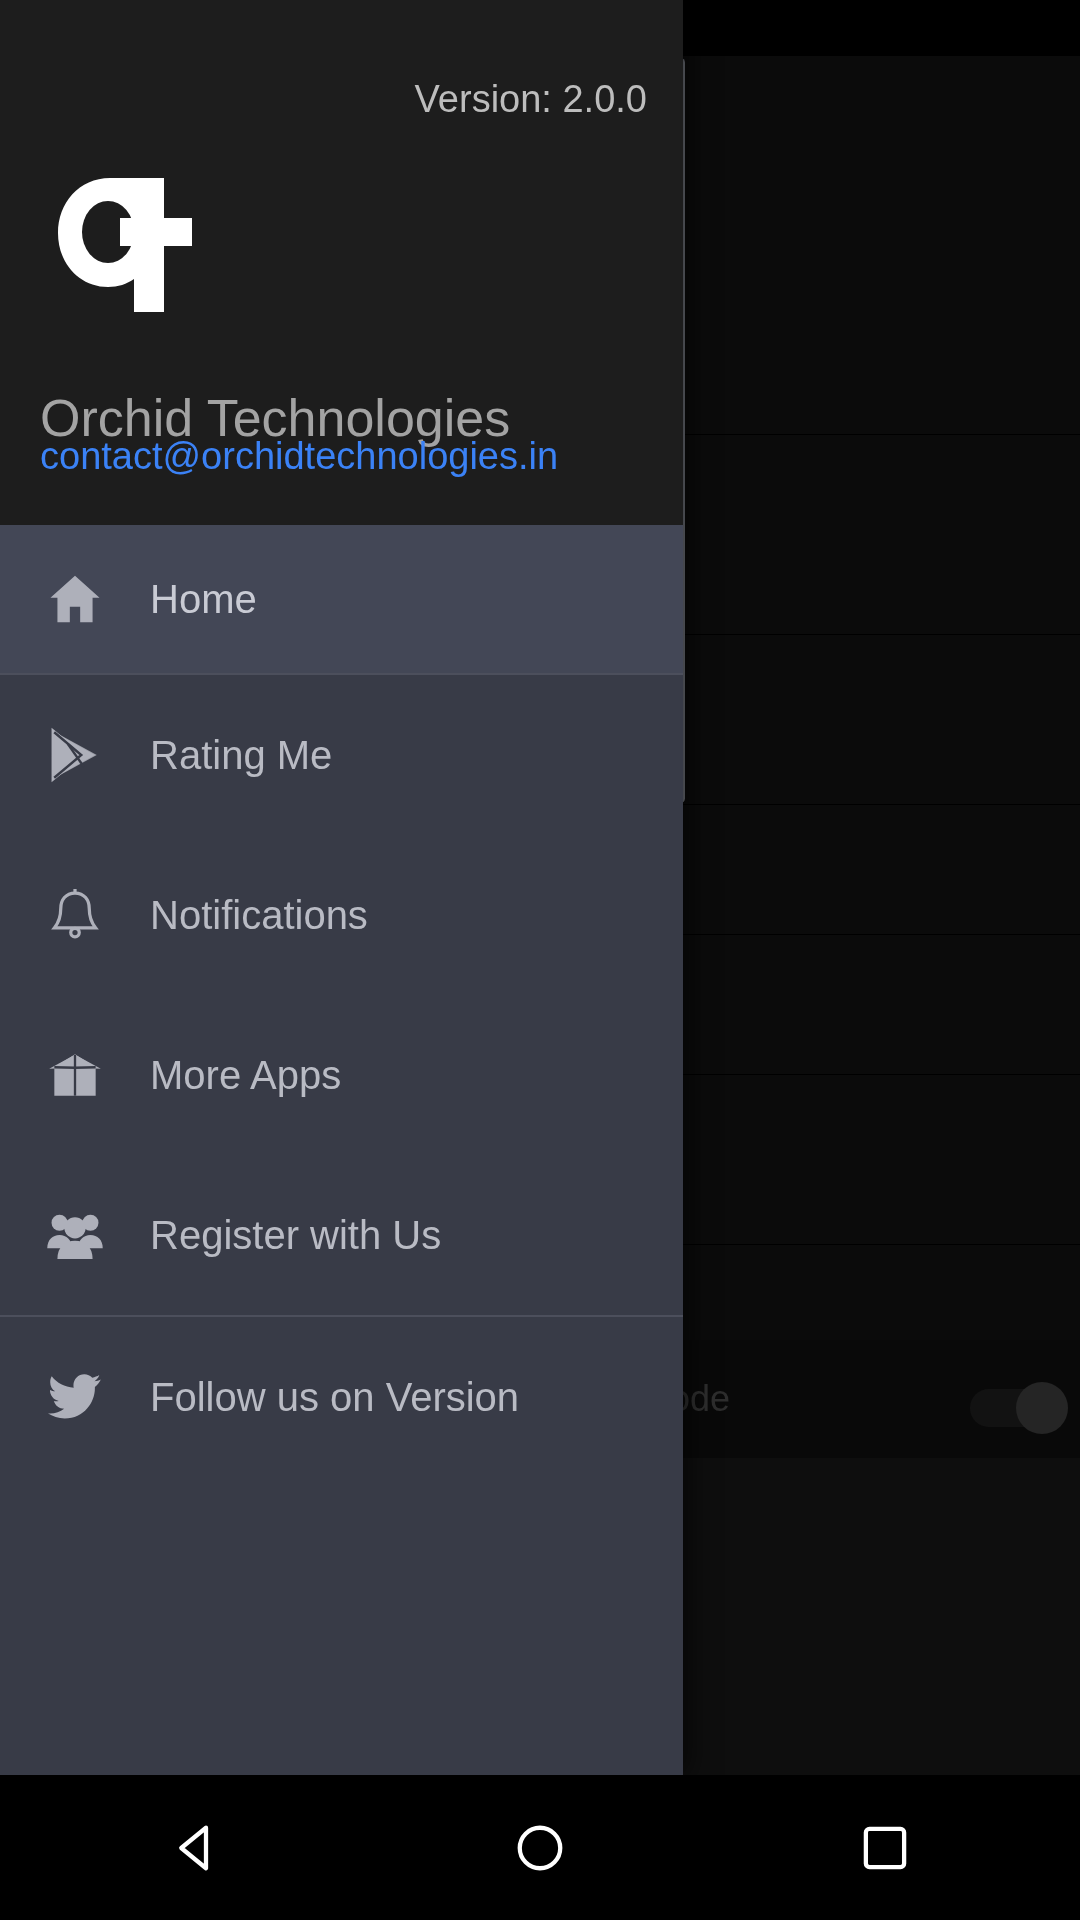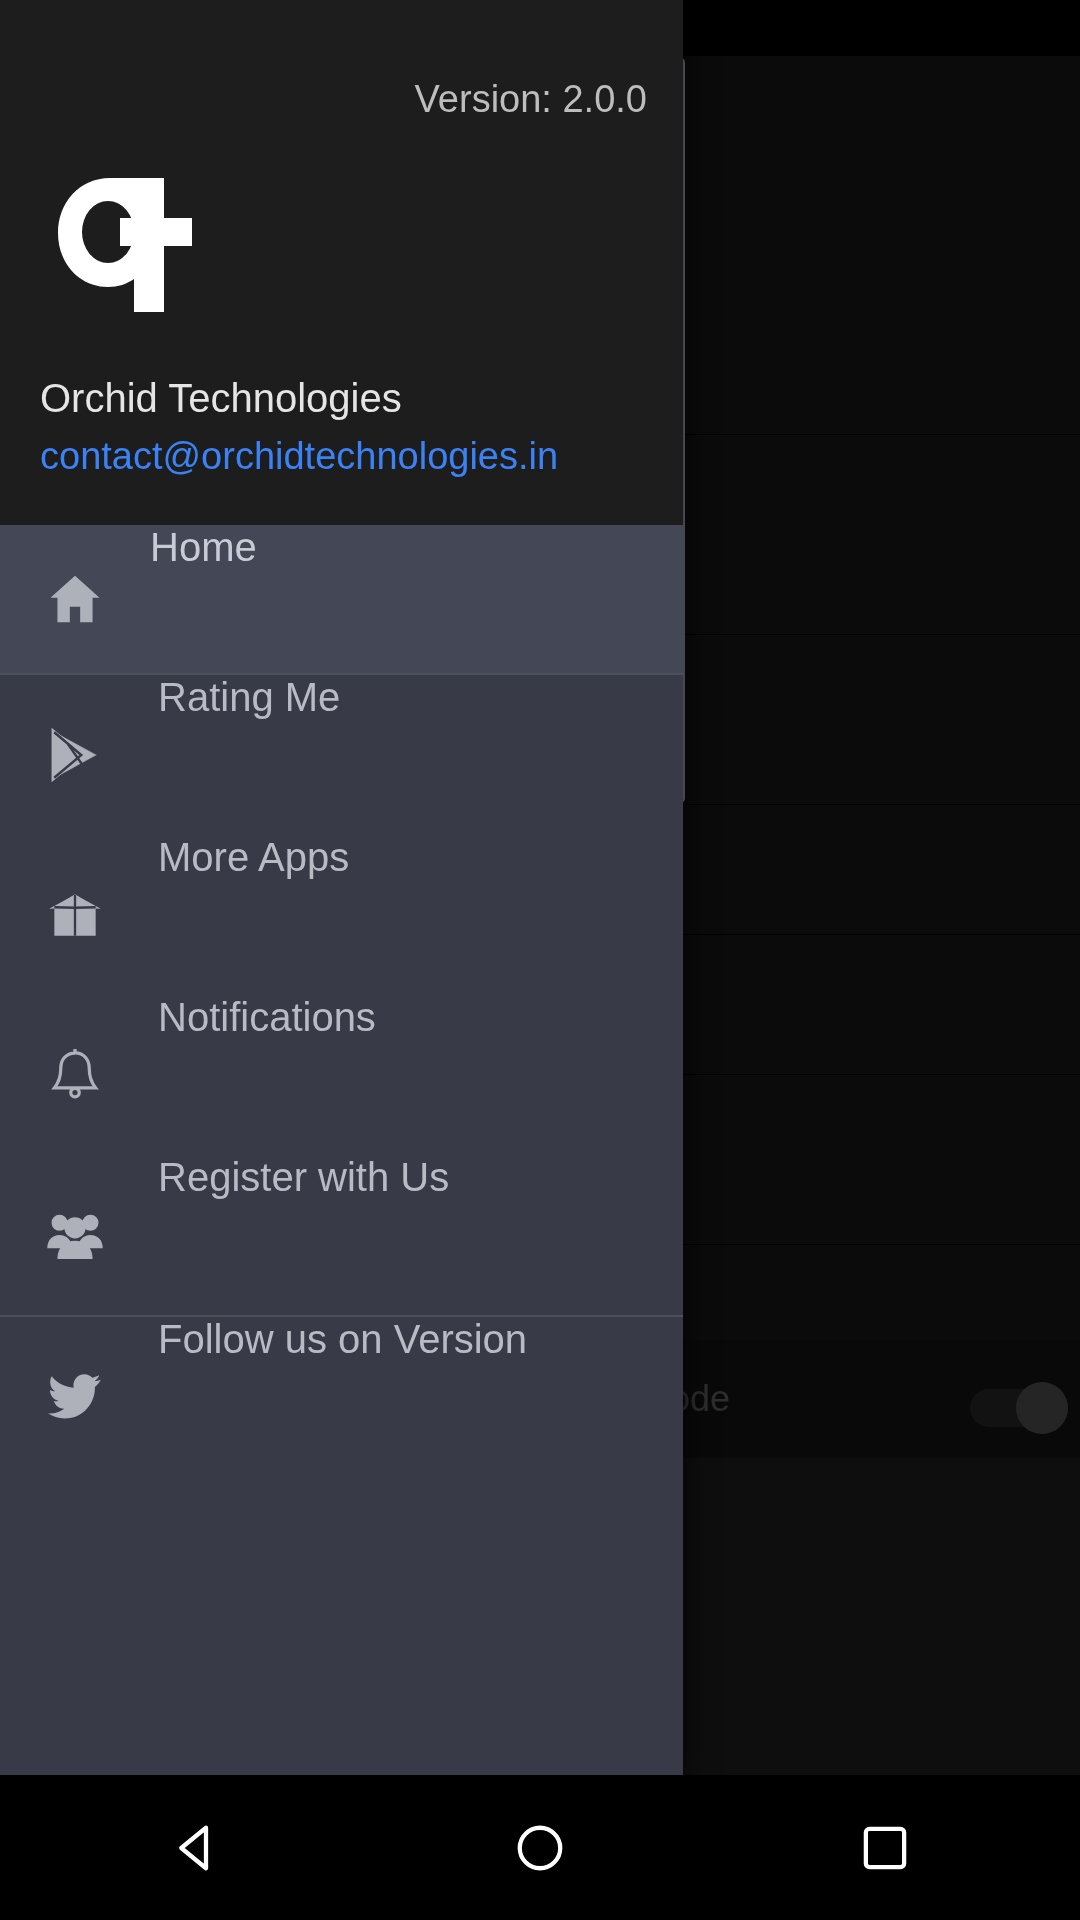--- a/index.html
+++ b/index.html
@@ -32,26 +32,26 @@
 
   
   .drawer { position:absolute; left:0; top:0; width:683px; height:1775px;
             background:#383b47; box-shadow:6px 0 24px rgba(0,0,0,.55); }
 
   .drawer-header { position:relative; width:683px; height:525px; background:#1d1d1d;padding-left:42px; }
   .version { position:absolute; right:36px; top:78px; color:#bdbdbd; font-size:38px; }
 
   .logo { position:absolute; left:48px; top:170px; width:150px; height:150px; }
 
-  .org-name { position:absolute; left:40px; top:376px; color:#e5e5e5; font-size:40px; }
+  .org-name { position:absolute; left:40px; top:388px; color:#a3a3a3; font-size:52px; }
   .org-mail { position:absolute; left:40px; top:435px; color:#3b82f6; font-size:38px; }
 
   .menu { position:absolute; left:0; top:525px; width:683px; }
-  .menu-item { position:relative; width:683px; height:148px; display:flex; }
-  .menu-item.tall { height:160px;gap:8px; }
+  .menu-item { position:relative; width:683px; height:148px; display:flex; align-items:center; }
+  .menu-item.tall { height:160px; }
   .menu-item.selected { background:#434756; }
   .menu-icon { width:150px; min-width:150px; display:flex; align-items:center;
                justify-content:center; color:#aeb0ba; }
   .menu-label { color:#b9bbc4; font-size:40px; }
   .menu-item.selected .menu-label { color:#c9cbd4; }
   .divider { width:683px; height:2px; background:#4c4f5c; }
 
   
   .scrollbar { position:absolute; left:676px; top:58px; width:9px; height:745px;
                background:#6e7179; border-radius:5px; }
@@ -133,41 +133,41 @@
             <path d="M3.4 2.6 L20.2 12 L3.4 21.4 L3.4 2.6 Z" fill="currentColor"></path>
             <path d="M3.4 2.6 L14.6 12 L3.4 21.4" fill="none" stroke="#383b47" stroke-width="1"></path>
             <path d="M9 7.4 L15.6 16.8" stroke="#383b47" stroke-width="1" fill="none"></path>
           </svg>
         </div>
         <div class="menu-label">Rating Me</div>
       </div>
 
       <div class="menu-item tall">
         <div class="menu-icon">
+          <svg viewBox="0 0 24 24" width="60" height="60" fill="none" stroke="currentColor" stroke-width="1.3">
+            <path d="M12 3.2 C8.3 3.2 6.3 6 6.3 9.4 C6.3 13.4 5 15.6 3.8 17.1 H20.2
+                     C19 15.6 17.7 13.4 17.7 9.4 C17.7 6 15.7 3.2 12 3.2 Z"></path>
+            <circle cx="12" cy="19" r="1.7"></circle>
+            <path d="M12 3.2 L12 1.6"></path>
+          </svg>
+        </div>
+        <div class="menu-label">Notifications</div>
+      </div>
+
+      <div class="menu-item tall">
+        <div class="menu-icon">
           <svg viewBox="0 0 24 24" width="62" height="62">
             <path d="M4 9 L12 4 L20 9 L20 20 L4 20 Z" fill="currentColor"></path>
             <path d="M2 9.6 L12 4.2 L12 9.2 Z" fill="currentColor"></path>
             <path d="M22 9.6 L12 4.2 L12 9.2 Z" fill="currentColor"></path>
             <path d="M12 4.2 L12 20" stroke="#383b47" stroke-width="0.9" fill="none"></path>
             <path d="M4 9 L12 9.2 L20 9" stroke="#383b47" stroke-width="0.9" fill="none"></path>
           </svg>
         </div>
         <div class="menu-label">More Apps</div>
-      </div>
-
-      <div class="menu-item tall">
-        <div class="menu-icon">
-          <svg viewBox="0 0 24 24" width="60" height="60" fill="none" stroke="currentColor" stroke-width="1.3">
-            <path d="M12 3.2 C8.3 3.2 6.3 6 6.3 9.4 C6.3 13.4 5 15.6 3.8 17.1 H20.2
-                     C19 15.6 17.7 13.4 17.7 9.4 C17.7 6 15.7 3.2 12 3.2 Z"></path>
-            <circle cx="12" cy="19" r="1.7"></circle>
-            <path d="M12 3.2 L12 1.6"></path>
-          </svg>
-        </div>
-        <div class="menu-label">Notifications</div>
       </div>
 
       <div class="menu-item tall">
         <div class="menu-icon">
           <svg viewBox="0 0 24 24" width="64" height="64" fill="currentColor">
             <circle cx="6.2" cy="7.4" r="3"></circle>
             <path d="M1.6 17 C1.6 13.8 3.6 12 6.2 12 C8.8 12 10.8 13.8 10.8 17 Z"></path>
             <circle cx="17.8" cy="7.4" r="3"></circle>
             <path d="M13.2 17 C13.2 13.8 15.2 12 17.8 12 C20.4 12 22.4 13.8 22.4 17 Z"></path>
             <circle cx="12" cy="9.3" r="4"></circle>

